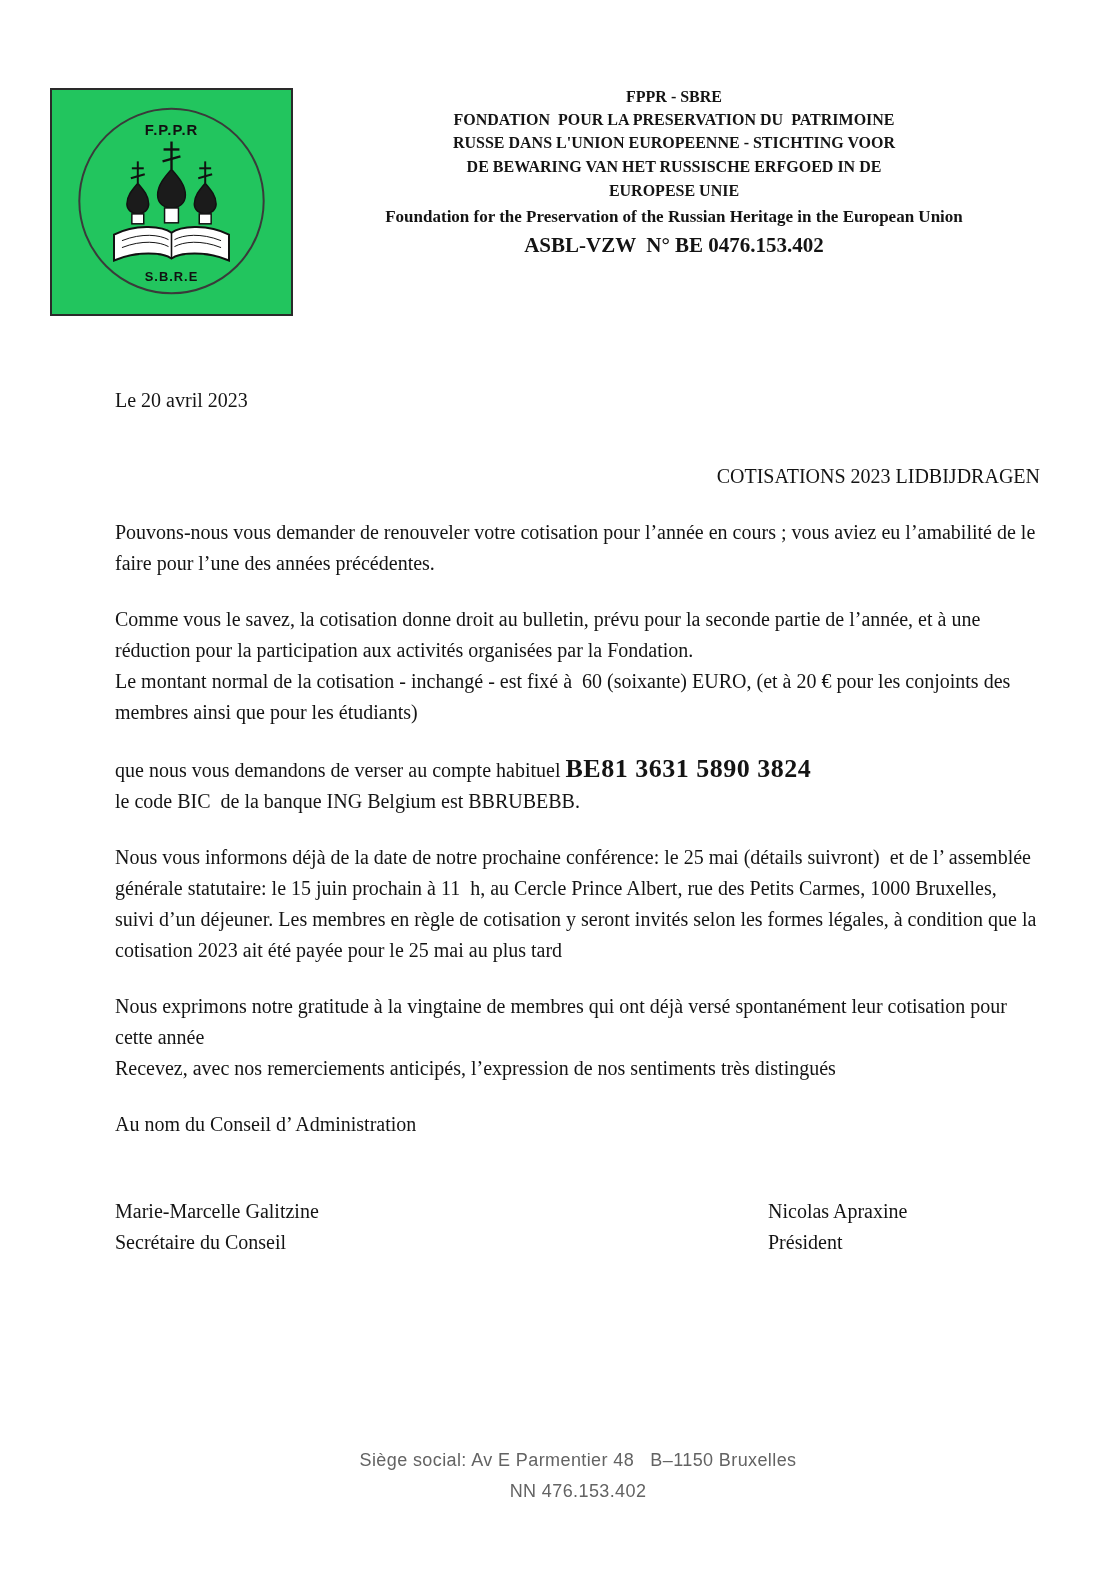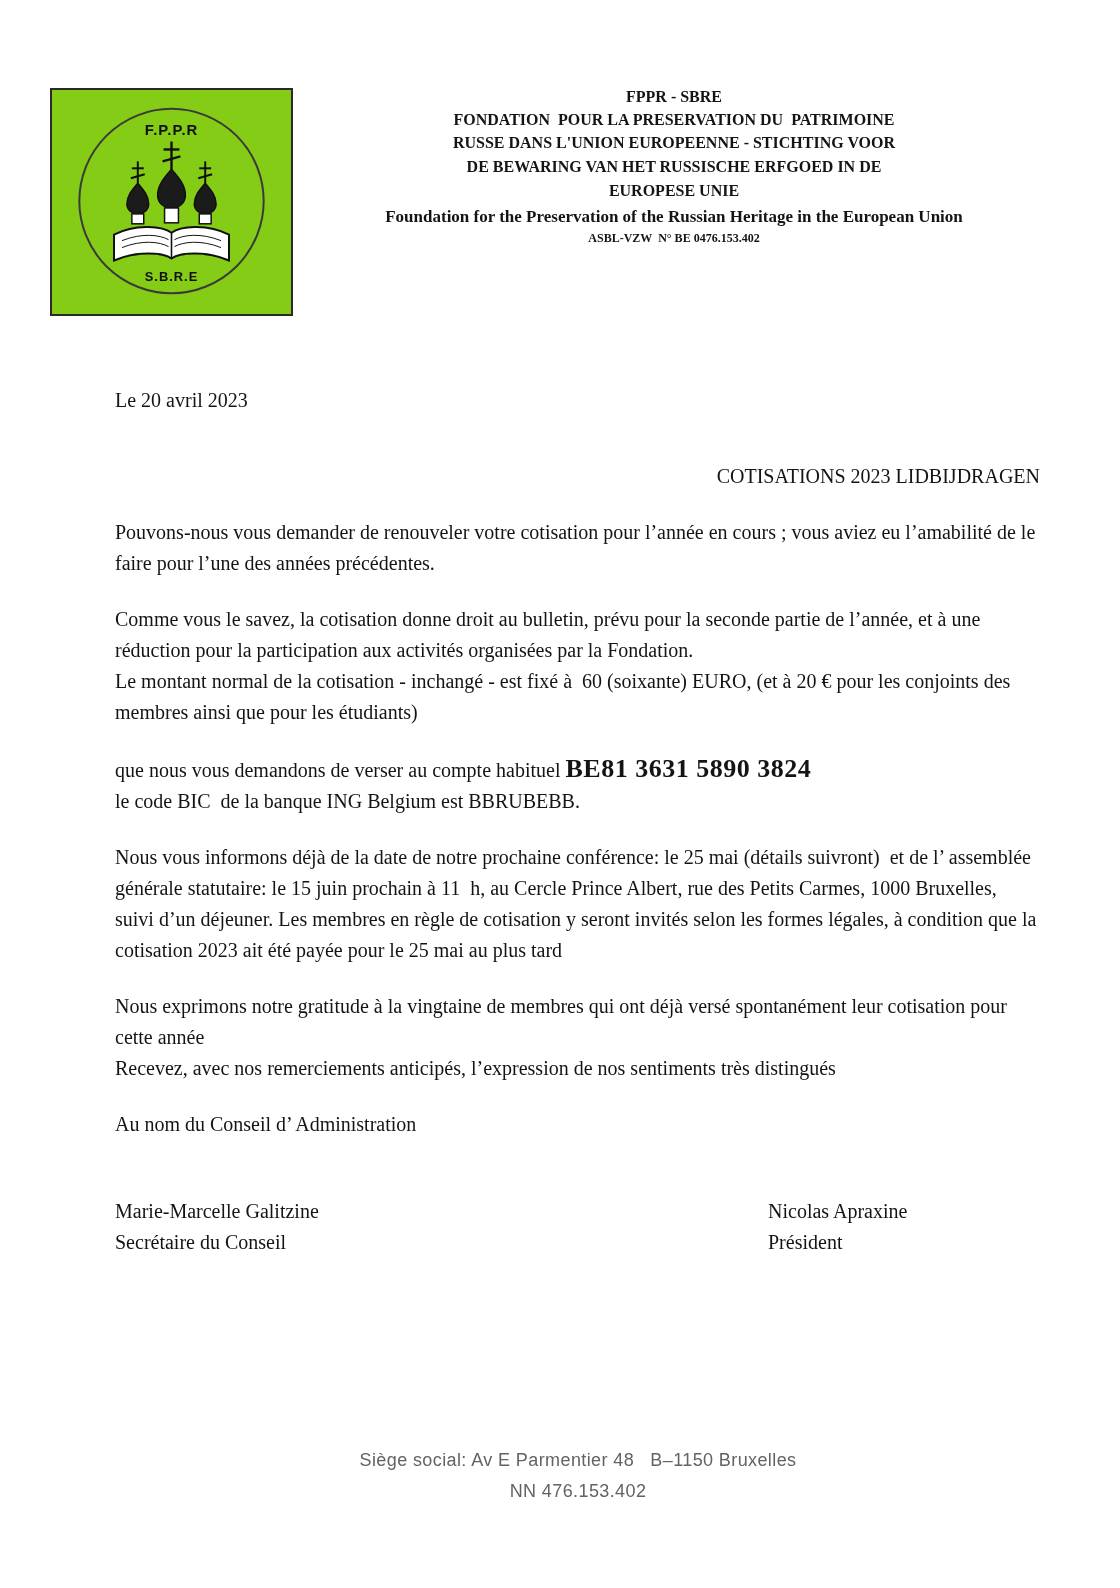--- a/index.html
+++ b/index.html
@@ -12,34 +12,34 @@
     color:#141414;
     overflow:hidden;
   }
   .pre { white-space:pre-wrap; }
 
   
   .logo-box {
     position:absolute; left:50px; top:88px;
     width:243px; height:228px;
     border:2px solid #2a2a2a;
-    background:#84cc16;
+    background:#22c55e;
     box-sizing:border-box;
   }
   .logo-box svg { width:100%; height:100%; display:block; }
 
   .header-text {
     position:absolute; left:298px; top:86px; width:752px;
     text-align:center;
     font-weight:bold;
   }
   .org-short   { font-size:16px; line-height:1.35;text-align:center; }
   .org-full-line { font-size:16px; line-height:1.48; }
   .org-en      { font-size:17px;  line-height:1.5; margin-top:2px; }
-  .registration{ font-size:12px;  line-height:1.45; }
+  .registration{ font-size:21px;  line-height:1.45; }
 
   
   .body-col {
     position:absolute; left:115px; top:385px; width:925px;
     font-size:20px; line-height:31px;
   }
   .block { margin:0 0 25px 0; }
   .date-block    { margin-bottom:45px; }
   .subject-block { text-align:right; }
   .salutation-block { margin-bottom:24px; }

